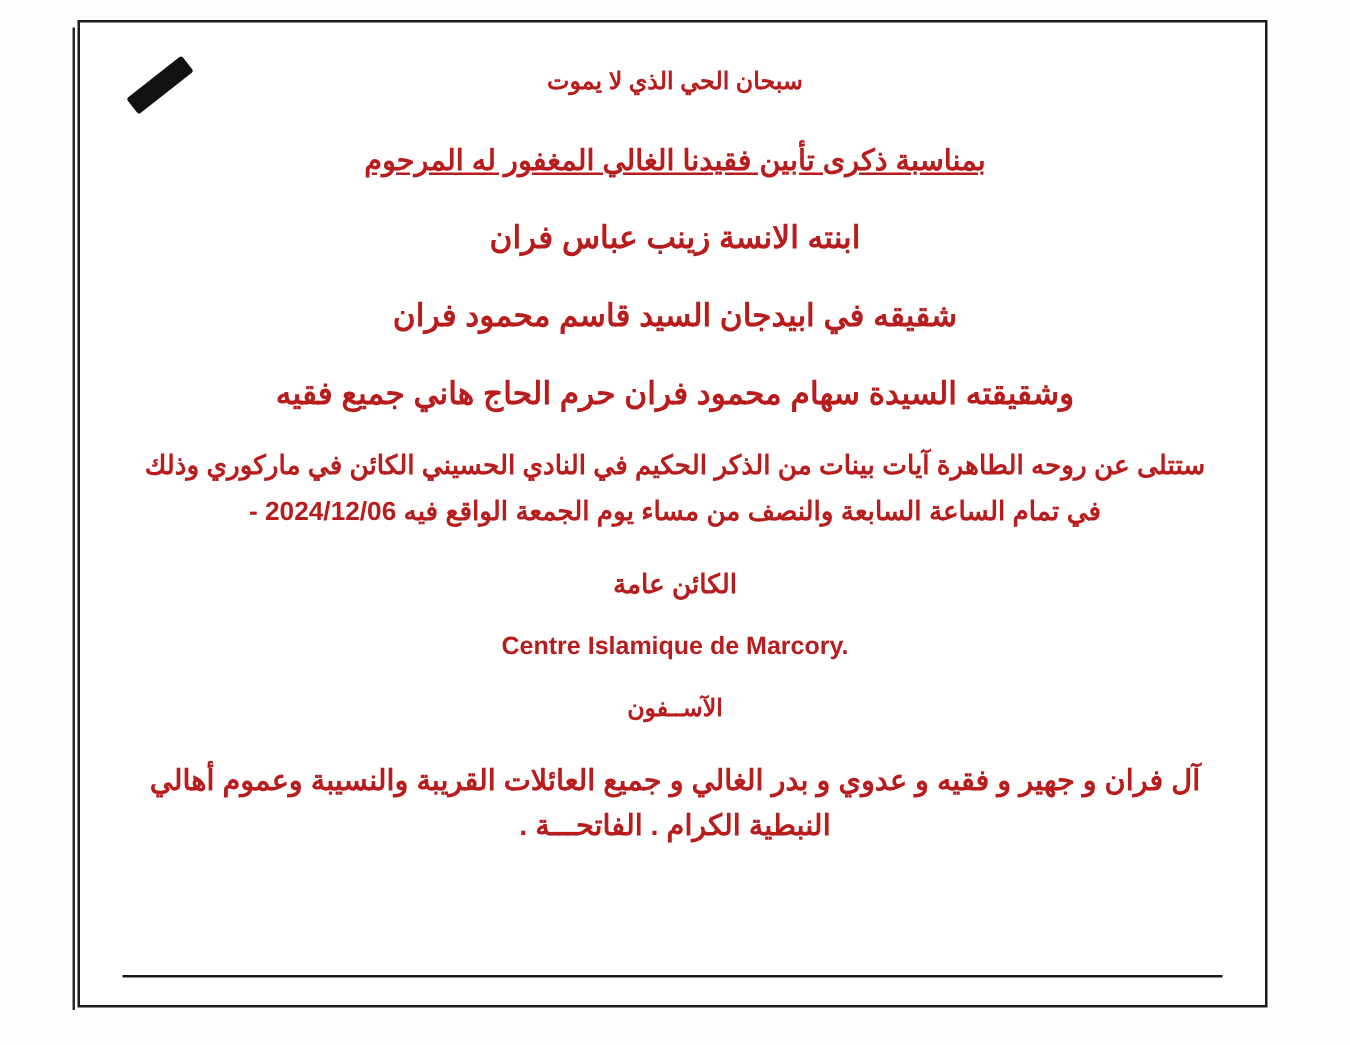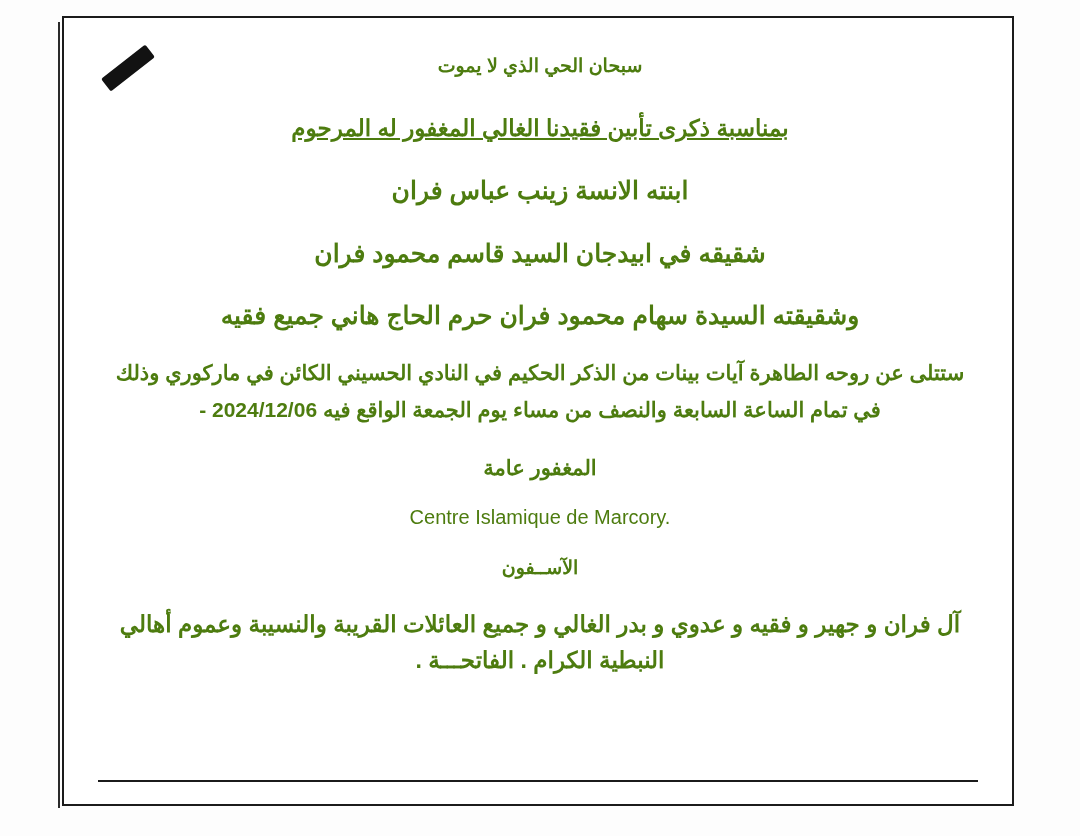--- a/index.html
+++ b/index.html
@@ -48,21 +48,21 @@
   .content {
     position: absolute;
     left: 0;
     top: 0;
     width: 952px;
     height: 790px;
     box-sizing: border-box;
     padding: 30px 34px 10px 34px;
     direction: rtl;
     text-align: center;
-    color: #4d7c0f;
+    color: #b91c1c;
   }
 
   .mark {
     position: absolute;
     left: 36px;
     top: 42px;
     width: 56px;
     height: 16px;
     background: #121212;
     transform: rotate(-38deg);
@@ -117,21 +117,21 @@
     padding: 0 4px;
   }
 
   .invitation {
     font-size: 21px;
     margin-bottom: 20px;
   }
 
   .venue-fr {
     font-size: 20px;
-    font-weight: normal;
+    font-weight: bold;
     direction: ltr;
     margin-bottom: 22px;
   }
 
   .condolence {
     font-size: 21px;
     margin-bottom: 8px;
   }
 
   .signature-label {
@@ -169,21 +169,21 @@
 
 
       <p class="line relative1">ابنته الانسة زينب عباس فران</p>
 
       <p class="line relative2">شقيقه في ابيدجان السيد قاسم محمود فران</p>
 
       <p class="line relative3">وشقيقته السيدة سهام محمود فران حرم الحاج هاني جميع فقيه</p>
 
       <p class="line details">ستتلى عن روحه الطاهرة آيات بينات من الذكر الحكيم في النادي الحسيني الكائن في ماركوري وذلك في تمام الساعة السابعة والنصف من مساء يوم الجمعة  الواقع  فيه 2024/12/06 -</p>
 
-      <p class="line invitation">المغفور عامة</p>
+      <p class="line invitation">الكائن عامة</p>
 
       <p class="line venue-fr">Centre Islamique de Marcory.</p>
 
 
       <p class="line signature-label">الآســفون</p>
 
       <p class="line families">آل فران و جهير و فقيه و عدوي و بدر الغالي  و جميع العائلات القريبة والنسيبة وعموم أهالي النبطية  الكرام  .    الفاتحـــة .</p>
 
     </div>
     <div class="bottom-rule"></div>

